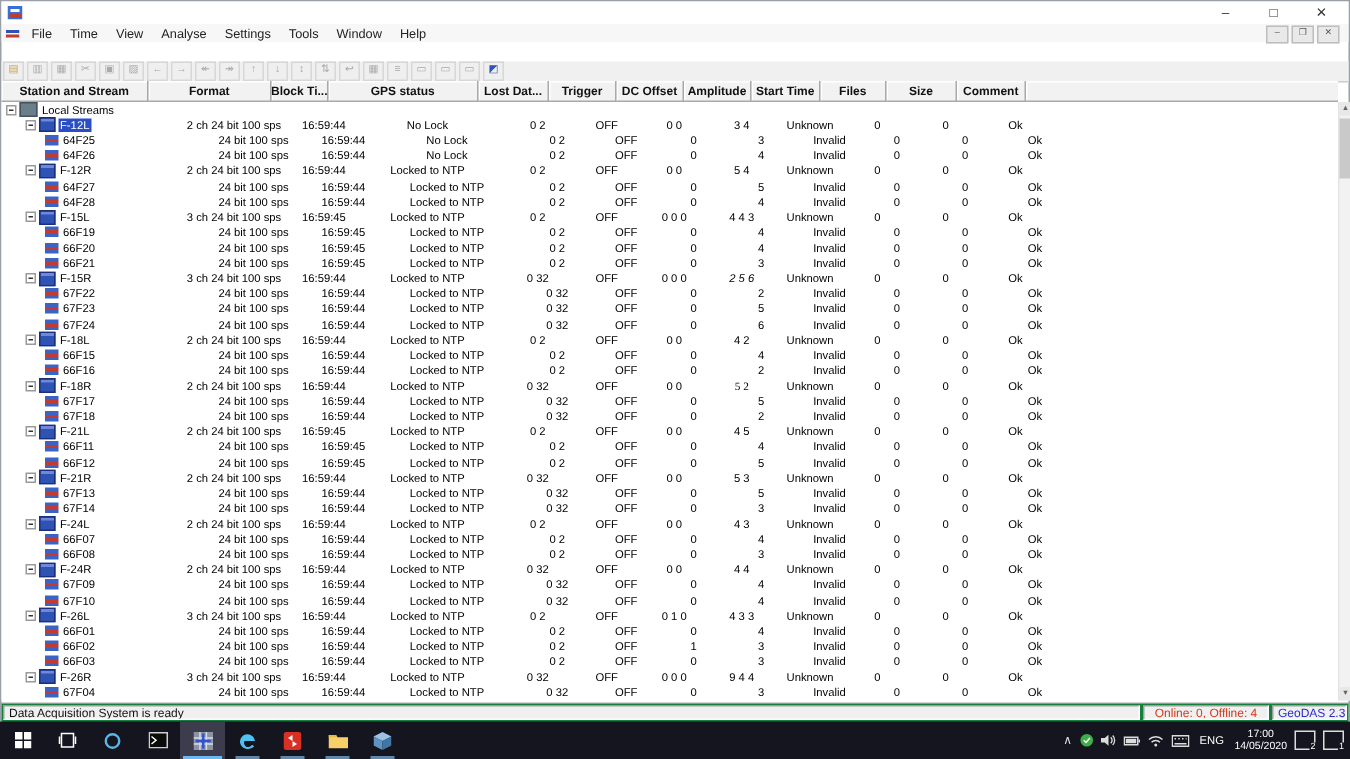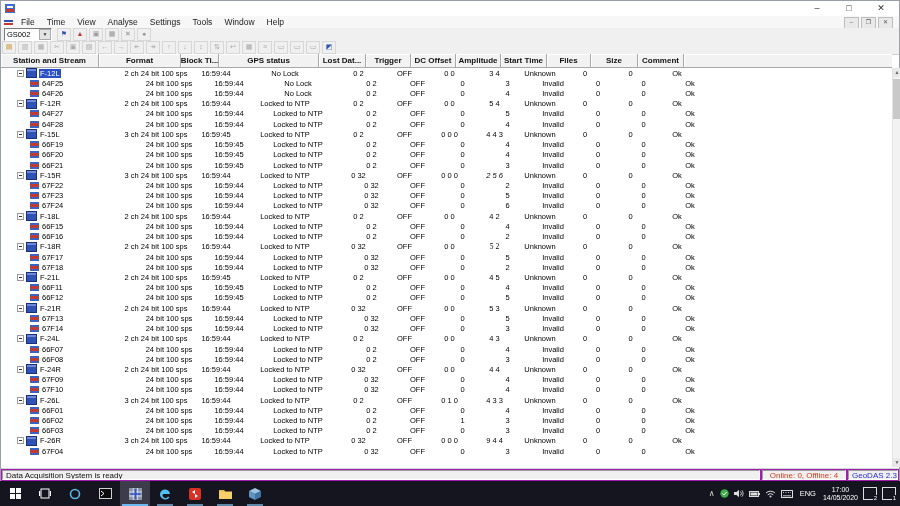--- a/index.html
+++ b/index.html
@@ -52,21 +52,21 @@
   .lbl.sel{background:#2a4fc5;color:#fff}
 
   
   #vscroll{top:67px;left:891px;width:8px;height:399px;background:#f2f2f2;border-left:1px solid #e3e3e3}
   .sb-btn{position:absolute;left:0;width:8px;height:9px;background:#e8e8e8;font-size:5px;text-align:center;line-height:9px;color:#666}
   #sb-up{top:0}
   #sb-down{bottom:0}
   #sb-thumb{position:absolute;left:0;top:11px;width:8px;height:40px;background:#c9c9c9}
 
   
-  #statusbar{top:467px;left:0;width:898px;height:13px;background:#a21caf;border-top:1px solid #d6d6d6;font-size:8px}
+  #statusbar{top:467px;left:0;width:898px;height:13px;background:#15803d;border-top:1px solid #d6d6d6;font-size:8px}
   .panel{position:absolute;top:1px;height:10px;box-sizing:border-box;border:1px solid;border-color:#9d9d9d #fff #fff #9d9d9d;padding:0 3px;line-height:9px;white-space:nowrap;overflow:hidden;background:#f0f0f0}
   #sb-msg{left:1px;width:758px;color:#111}
   #sb-online{left:761px;width:84px;color:#cf3a1c;text-align:center}
   #sb-version{left:847px;width:50px;color:#2b2bd0;text-align:center}
 
   
   #taskbar{top:481px;left:0;width:900px;height:25px;background:#15151f;display:flex;align-items:stretch}
   .tk-btn{width:30px;display:flex;align-items:center;justify-content:center;position:relative}
   .tk-btn.active{background:#3c3c4c}
   .tk-btn.active::after{content:"";position:absolute;left:2px;right:2px;bottom:0;height:2px;background:#6cb8f0}
@@ -109,35 +109,20 @@
       <span class="menu-item">Tools</span>
       <span class="menu-item">Window</span>
       <span class="menu-item">Help</span>
     </div>
   <div id="mdi-controls">
     <span class="mdi-btn">–</span>
     <span class="mdi-btn">❐</span>
     <span class="mdi-btn">✕</span>
   </div>
 
-  <div id="toolbar1" class="toolbar abs">
-    <div id="station-combo">
-      <span class="val">GS002</span>
-      <span id="combo-arrow">▼</span>
-    </div>
-    <span class="tb-sep"></span>
-    <div id="tb1-buttons" style="display:flex">
-        <span class="tb-btn" style="color: rgb(47, 82, 181);">⚑</span>
-        <span class="tb-btn" style="color: rgb(194, 59, 51);">▲</span>
-        <span class="tb-btn" style="color: rgb(154, 154, 154);">▣</span>
-        <span class="tb-btn" style="color: rgb(154, 154, 154);">▦</span>
-        <span class="tb-btn" style="color: rgb(138, 138, 138);">✕</span>
-        <span class="tb-btn" style="color: rgb(154, 154, 154);">●</span>
-      </div>
-  </div>
 
   <div id="toolbar2" class="toolbar abs">
     <div id="tb2-buttons" style="display:flex">
         <span class="tb-btn" style="color: rgb(201, 154, 58);">▤</span>
         <span class="tb-btn grey">▥</span>
         <span class="tb-btn grey">▦</span>
         <span class="tb-btn grey">✂</span>
         <span class="tb-btn grey">▣</span>
         <span class="tb-btn grey">▨</span>
         <span class="tb-btn grey">←</span>
@@ -169,20 +154,38 @@
       <div class="hcell" style="width: 45px;">Amplitude</div>
       <div class="hcell" style="width: 46px;">Start Time</div>
       <div class="hcell" style="width: 44px;">Files</div>
       <div class="hcell" style="width: 47px;">Size</div>
       <div class="hcell" style="width: 46px;">Comment</div>
       <div class="hcell hfill"></div>
     </div>
 
   <div id="list-body" class="abs">
       <div class="row">
+        <div class="tree-cell" style="width: 98px; padding-left: 3px;">
+          <span class="expander"></span>
+          <span class="icon-root"></span>
+          <span class="lbl">Local Streams</span>
+        </div>
+        <div class="cell" style="width: 82px;"></div>
+        <div class="cell" style="width: 38px;"></div>
+        <div class="cell" style="width: 100px;"></div>
+        <div class="cell" style="width: 47px;"></div>
+        <div class="cell" style="width: 45px;"></div>
+        <div class="cell" style="width: 45px;"></div>
+        <div class="cell" style="width: 45px;"></div>
+        <div class="cell" style="width: 46px;"></div>
+        <div class="cell" style="width: 44px;"></div>
+        <div class="cell" style="width: 47px;"></div>
+        <div class="cell" style="width: 46px;"></div>
+      </div>
+      <div class="row">
         <div class="tree-cell" style="width: 98px; padding-left: 16px;">
           <span class="expander"></span>
           <span class="icon-station"></span>
           <span class="lbl sel">F-12L</span>
         </div>
         <div class="cell" style="width: 82px;">2 ch 24 bit 100 sps</div>
         <div class="cell" style="width: 38px;">16:59:44</div>
         <div class="cell" style="width: 100px;">No Lock</div>
         <div class="cell" style="width: 47px;">0 2</div>
         <div class="cell" style="width: 45px;">OFF</div>

